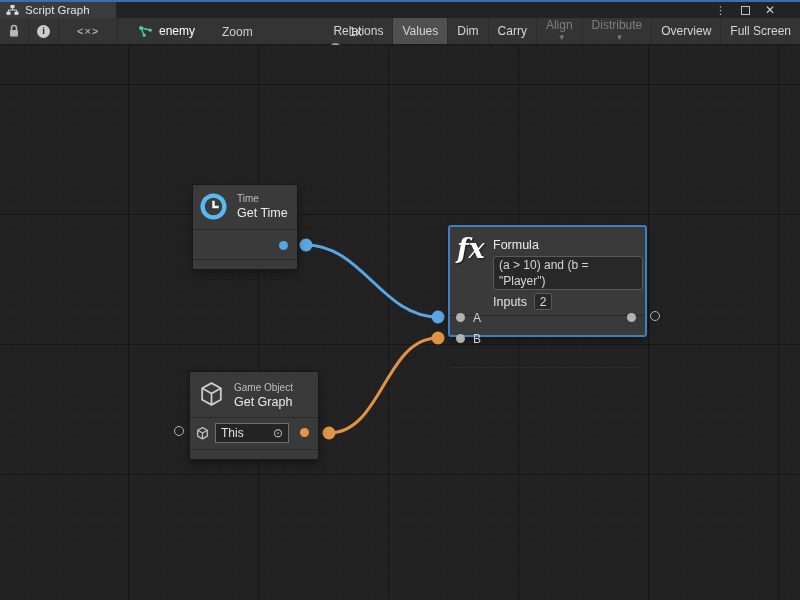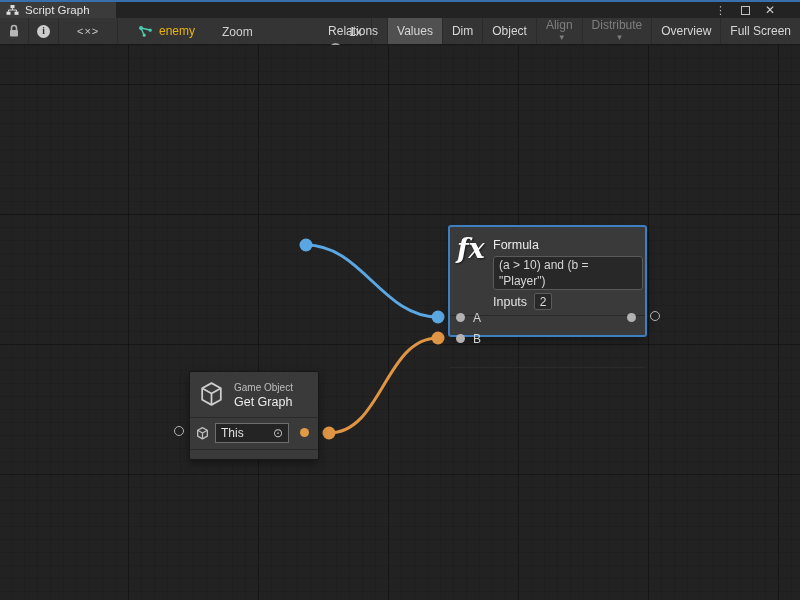--- a/index.html
+++ b/index.html
@@ -21,21 +21,21 @@
   .toolbar { position:absolute; left:0; top:18px; width:800px; height:27px; background:#343434; border-bottom:1px solid #191919; font-size:12px; }
   .tb-group { position:absolute; top:0; height:26px; display:flex; align-items:stretch; }
   .tb-btn { display:flex; align-items:center; padding:0 9px; border-right:1px solid #2a2a2a; color:#d6d6d6; white-space:nowrap; }
   .tb-btn.icon-btn { padding:0 8px; }
   .tb-btn.active { background:#505050; }
   .tb-btn.disabled { color:#7e7e7e;flex-direction:column; }
   .tb-btn .dd-arrow { font-size:9px; margin-left:5px; color:inherit; }
   .code-btn { padding:0 18px; color:#c9c9c9; letter-spacing:1px; font-size:11px; }
   .info-circle { width:13px; height:13px; border-radius:50%; background:#cdcdcd; color:#2c2c2c; font-size:9.5px; font-weight:bold; display:flex; align-items:center; justify-content:center; font-family:"Liberation Serif", serif; }
   .graph-ref { position:absolute; left:138px; top:0; height:26px; display:flex; align-items:center; gap:6px; }
-  .graph-name { color:#eab308; }
+  .graph-name { color:#ffffff; }
   .zoom-label { position:absolute; left:222px; top:7px; color:#cfcfcf; }
   .zoom-track { position:absolute; left:258px; top:31px; width:82px; height:2px; background:#8c8c8c; border-radius:1px; }
   .zoom-handle { position:absolute; left:329px; top:25px; width:13px; height:13px; border-radius:50%; background:#9d9d9d; }
   .zoom-value { position:absolute; left:349px; top:7px; color:#cfcfcf; }
   .tb-sep { position:absolute; left:371px; top:0; width:1px; height:26px; background:#2a2a2a; }
 
   
   .canvas { position:absolute; left:0; top:45px; width:800px; height:555px;
     background-color:#222223;
     background-image:
@@ -138,21 +138,21 @@
       <div class="tb-btn">
           <span>Relations</span>
         </div>
       <div class="tb-btn active">
           <span>Values</span>
         </div>
       <div class="tb-btn">
           <span>Dim</span>
         </div>
       <div class="tb-btn">
-          <span>Object</span>
+          <span>Carry</span>
         </div>
       <div class="tb-btn disabled">
         <span>Align</span>
         <span class="dd-arrow">▾</span>
       </div>
       <div class="tb-btn disabled">
         <span>Distribute</span>
         <span class="dd-arrow">▾</span>
       </div>
       <div class="tb-btn">
@@ -168,20 +168,34 @@
 
     <svg class="wires">
       <path d="M306,200 C362,200 382,272 438,272" stroke="#5ba7e2" stroke-width="3" fill="none"></path>
       <circle cx="306" cy="200" r="6.5" fill="#5ba7e2"></circle>
       <circle cx="438" cy="272" r="6.5" fill="#5ba7e2"></circle>
       <path d="M329,388 C382,388 385,293 438,293" stroke="#e09544" stroke-width="3" fill="none"></path>
       <circle cx="329" cy="388" r="6.5" fill="#e09544"></circle>
       <circle cx="438" cy="293" r="6.5" fill="#e09544"></circle>
     </svg>
 
+    <div class="node" style="left:192px; top:139px; width:106px; height:86px;">
+      <span style="position:absolute; left:6px; top:7px; display:flex;">
+        <svg width="29" height="29" viewBox="0 0 28 28">
+          <circle cx="14" cy="14" r="10.5" stroke="#58b9f0" stroke-width="4.2" fill="none"></circle>
+          <path d="M14 8.5 V14.5 H19" stroke="#f4fafe" stroke-width="2.4" fill="none"></path>
+        </svg>
+      </span>
+      <span class="cat-label" style="left:44px; top:8px;">Time</span>
+      <span class="node-title" style="left:44px; top:21px;">Get Time</span>
+      <div class="divider" style="top:44px;"></div>
+      <span class="dot blue" style="left:86px; top:56px;"></span>
+      <div class="divider" style="top:74px;"></div>
+      <div style="position:absolute; left:0; top:75px; width:100%; height:10px;"></div>
+    </div>
 
     <div class="node selected" style="left:449px; top:181px; width:197px; height:110px;">
       <span class="fx-icon">fx</span>
       <span class="node-title" style="left:43px; top:11px;">Formula</span>
       <div class="expr-box">
         <div>(a &gt; 10) and (b =</div>
         <div>"Player")</div>
       </div>
       <div class="inputs-row">
         <span class="inputs-label">Inputs</span>

